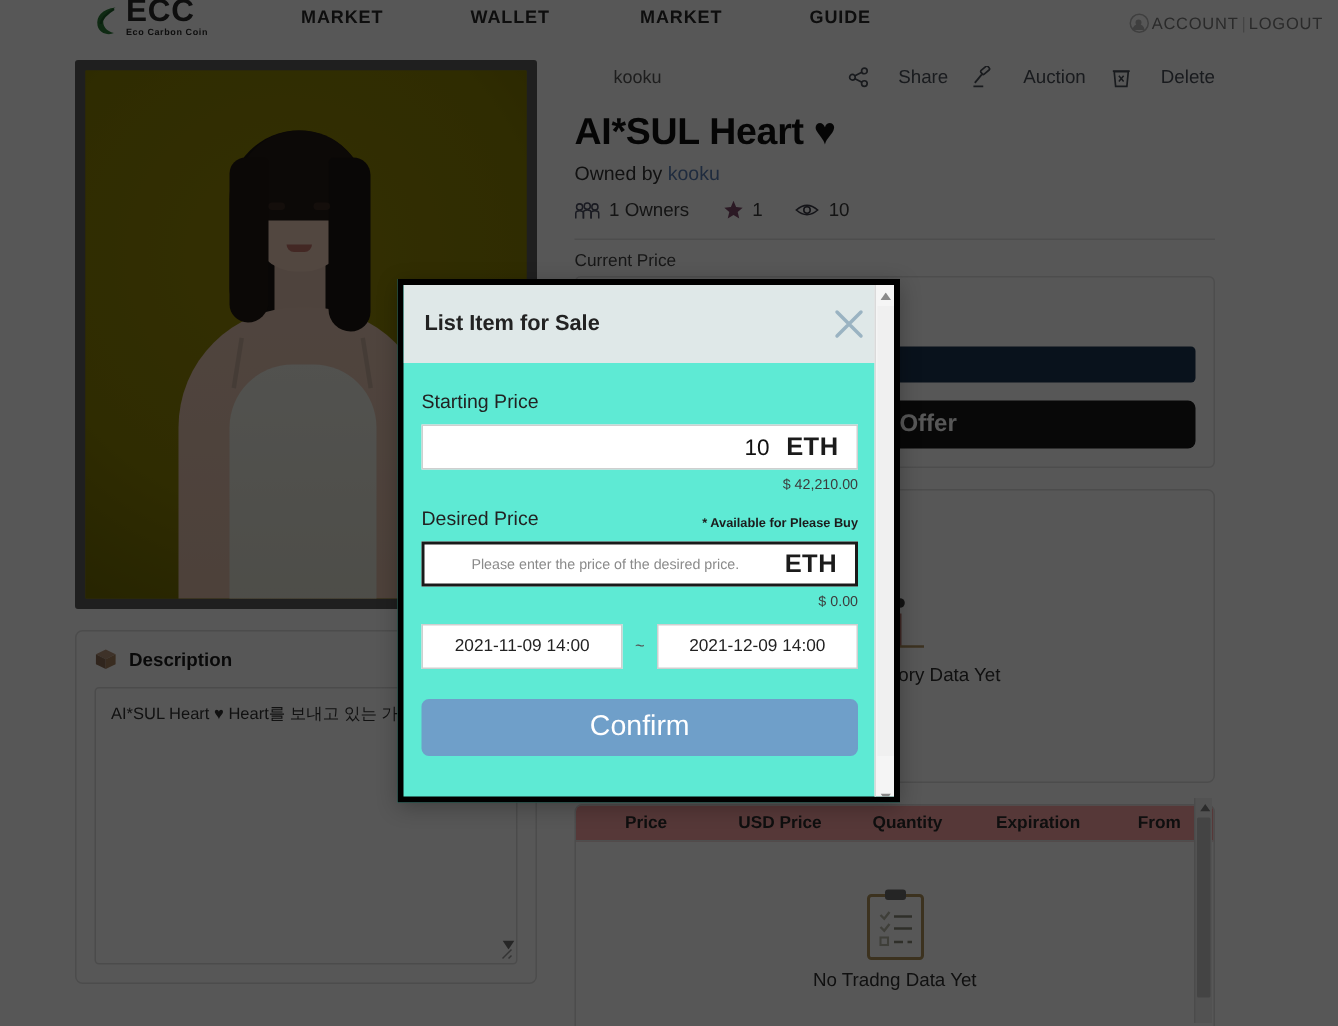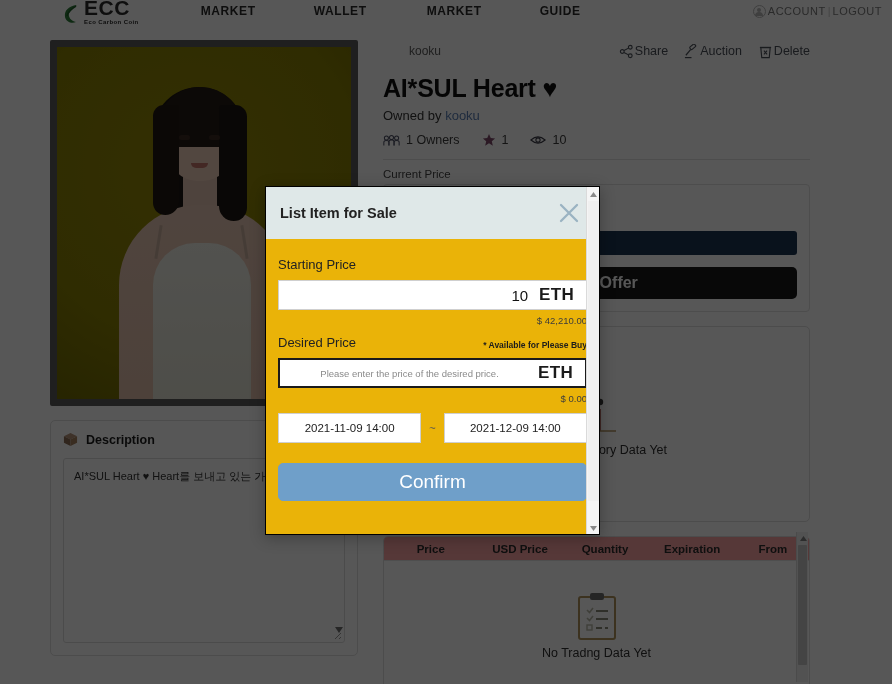--- a/index.html
+++ b/index.html
@@ -50,21 +50,21 @@
   }
   .nav-links {
     display: flex; align-items: center; gap: 0; margin-left: 62px;
   }
   .nav-link {
     font-size: 12px; font-weight: bold; color: #2b2b2b;
     letter-spacing: .6px; width: 113px; text-align: left;
   }
   .nav-right {
     position: absolute; right: 10px; top: 0; height: 22px;
-    display: flex; align-items: center; gap: 2px;
+    display: flex; align-items: flex-end; gap: 2px;
   }
   .nav-right .uicon {
     width: 13px; height: 13px; border-radius: 50%;
     border: 1.2px solid #b8b8b8; position: relative;
   }
   .nav-right .uicon::after {
     content: ""; position: absolute; left: 50%; top: 2.5px;
     transform: translateX(-50%);
     width: 4px; height: 4px; border-radius: 50%; background: #b8b8b8;
   }
@@ -186,21 +186,21 @@
 
   
   .right-col { position: absolute; left: 375px; top: 18px; width: 443px; }
   .owner-row {
     display: flex; align-items: center; justify-content: space-between;
     padding: 0 8px 0 34px; height: 22px;
   }
   .owner-name { font-size: 12px; color: #5a5a5a; }
   .actions { display: flex; align-items: center; gap: 16px; }
   .action {
-    display: flex; align-items: center; gap: 1px;
+    display: flex; align-items: center; gap: 19px;
     font-size: 12.5px; color: #4a4f58;
   }
   .title-h1 {
     font-size: 25px; font-weight: bold; color: #111; letter-spacing: -.2px;
     padding: 12px 0 0 8px;
   }
   .owned-by { font-size: 13px; color: #333; padding: 5px 0 0 8px; }
   .stats-row {
     display: flex; align-items: center; gap: 22px;
     padding: 10px 0 0 8px; font-size: 12.5px; color: #3b3b3b;
@@ -259,34 +259,34 @@
   .vscroll .arr {
     position: absolute; left: 0; width: 12px; height: 12px;
     display: flex; align-items: center; justify-content: center;
   }
 
   
   .modal {
     position: absolute;
     left: 265px; top: 186px;
     width: 335px; height: 349px;
-    background: #eab308;
-    border: 1px solid #000000;
+    background: #5eead4;
+    border: 4px solid #000000;
     box-shadow: 0 3px 14px rgba(0,0,0,.28);
     z-index: 100;
     overflow: hidden;
   }
   .modal-header {
     height: 52px; background: #dfe8e8;
     display: flex; align-items: center; justify-content: space-between;
     padding: 0 18px 0 14px;
   }
   .modal-title { font-size: 14.5px; font-weight: bold; color: #222; }
   .close-x { width: 24px; height: 24px; cursor: pointer; }
-  .modal-body { padding: 18px 12px 0 12px; border-radius: 22px; }
+  .modal-body { padding: 18px 24px 0 12px; border-radius: 22px; }
   .field-label { font-size: 13px; color: #222; }
   .row-between { display: flex; align-items: flex-end; justify-content: space-between; }
   .hint { font-size: 8.5px; font-weight: bold; color: #1c1c1c; }
   .inp {
     margin-top: 8px; height: 30px; background: #fff;
     border: 1px solid #cfcfcf;
     display: flex; align-items: center; justify-content: flex-end;
     padding: 0 12px; gap: 11px;
   }
   .inp.focused { border: 2px solid #1a1a1a; }

